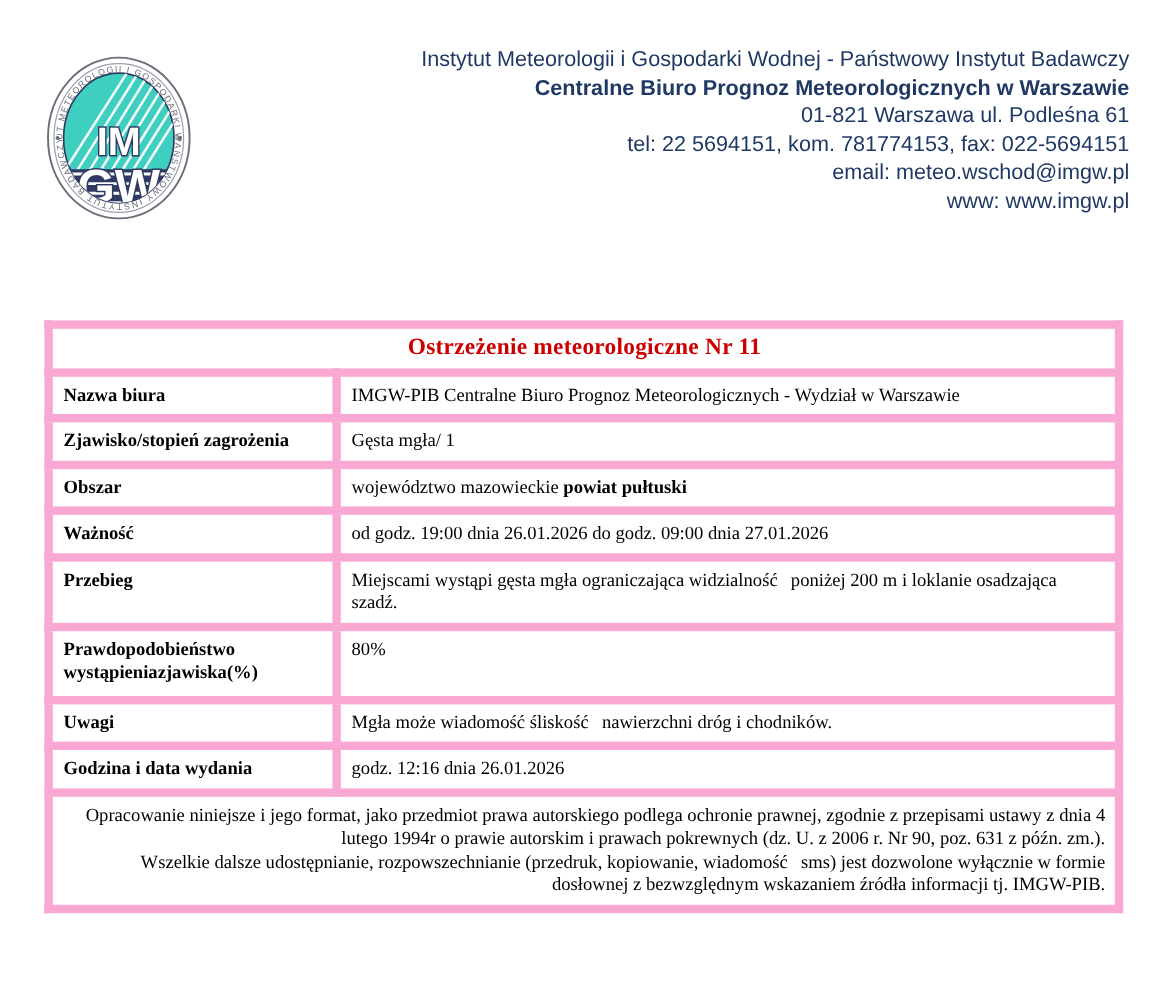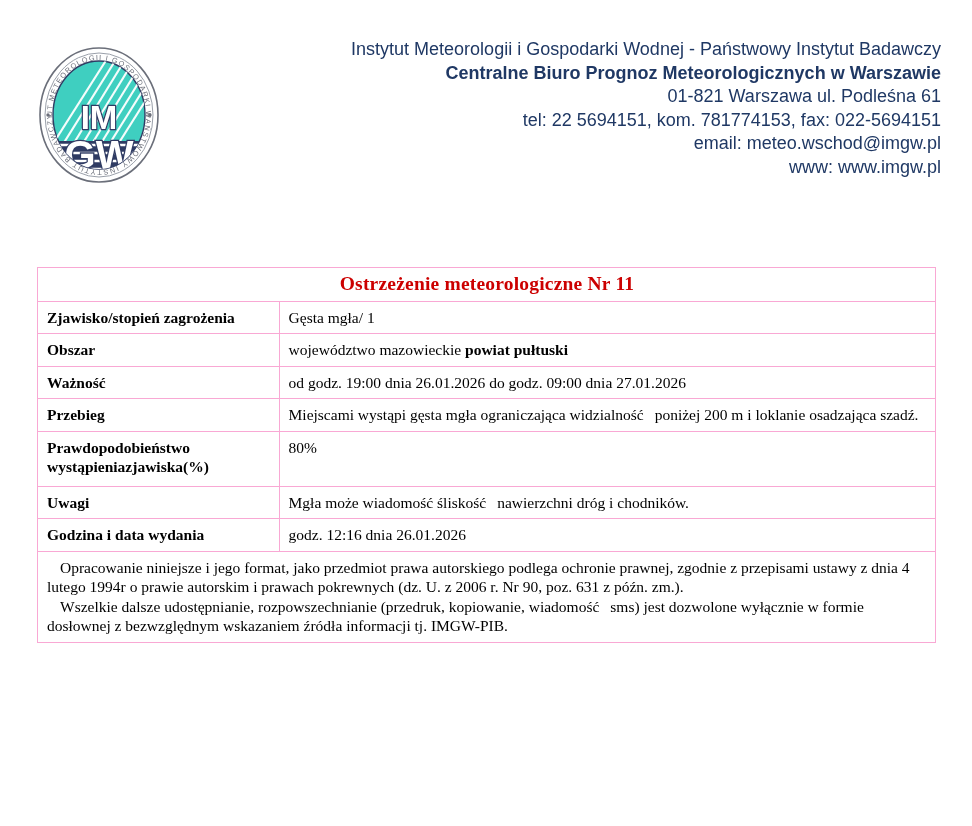--- a/index.html
+++ b/index.html
@@ -54,21 +54,21 @@
   
   .warn-table {
     position: absolute;
     left: 37px;
     top: 267px;
     width: 899px;
     border-collapse: collapse;
     table-layout: fixed;
   }
   .warn-table td {
-    border: 1px solid #f9a8d4;
+    border: 7px solid #f9a8d4;
     padding: 6px 8px 6px 9px;
     font-size: 15.5px;
     line-height: 19.5px;
     vertical-align: top;
     margin-top: 48px;
   }
   .col-label { width: 237px; }
   .col-value { width: 644px; }
 
   .title-cell {
@@ -89,20 +89,21 @@
   }
   .value-cell .b { font-weight: bold; }
   .gap { display: inline-block; width: 11px; }
 
   .tall td { height: 42px; }
 
   .footer-cell {
     padding: 7px 10px 9px 12px;
     font-size: 15.2px;
     line-height: 21.5px;
+    text-align: right;
   }
   .footer-cell p {
     margin: 0;
     text-indent: 13px;
   }
 </style>
 </head>
 <body>
 
 <div class="page">
@@ -168,20 +169,24 @@
       <col class="col-label">
       <col class="col-value">
     </colgroup>
     <tbody>
       <tr>
         <td class="title-cell" colspan="2">
           <span class="title-text">Ostrzeżenie meteorologiczne Nr 11</span>
         </td>
       </tr>
 
+      <tr>
+        <td class="label-cell">Nazwa biura</td>
+        <td class="value-cell">IMGW-PIB Centralne Biuro Prognoz Meteorologicznych - Wydział w Warszawie</td>
+      </tr>
 
       <tr>
         <td class="label-cell">Zjawisko/stopień zagrożenia</td>
         <td class="value-cell">Gęsta mgła/ 1</td>
       </tr>
 
       <tr>
         <td class="label-cell">Obszar</td>
         <td class="value-cell"><span>województwo mazowieckie </span><span class="b">powiat pułtuski</span></td>
       </tr>

